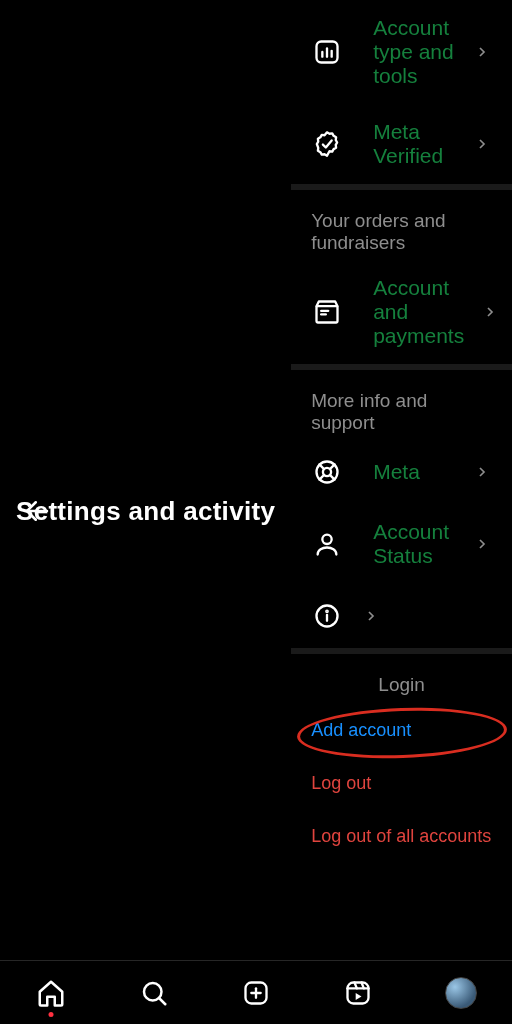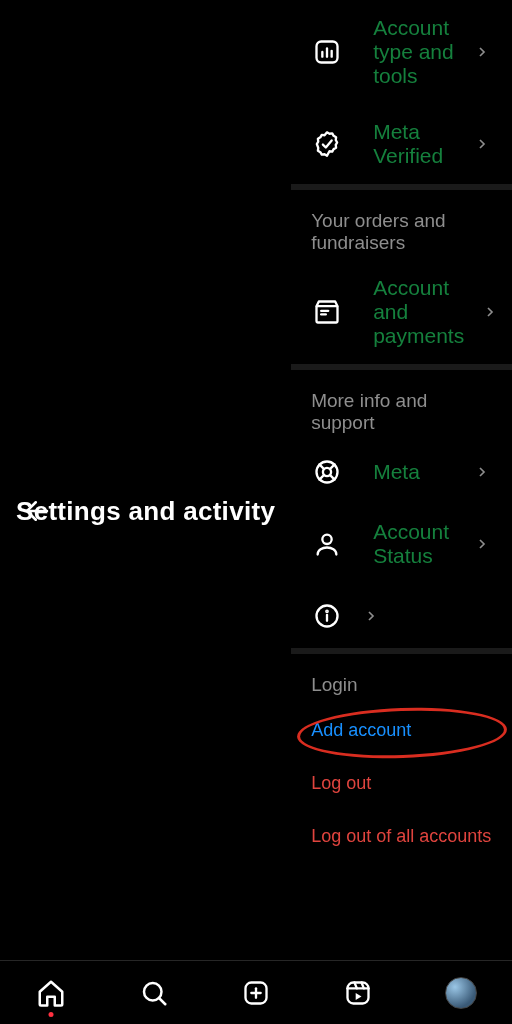--- a/index.html
+++ b/index.html
@@ -77,20 +77,21 @@
   }
   .section-hdr {
     padding: 20px 32px 6px 20px;
     font-size:19px;
     color:#8e8e8e;
   }
   .login-hdr {
     padding: 20px 20px 8px 20px;
     font-size:19px;
     color:#8e8e8e;
+    text-align:center;
   }
   .login-row {
     padding: 16px 20px;
     font-size:18px;
   }
   .login-blue { color:#1890ff; }
   .login-red  { color:#e0443e; }
   .annot {
     position:absolute;
     left:6px;

